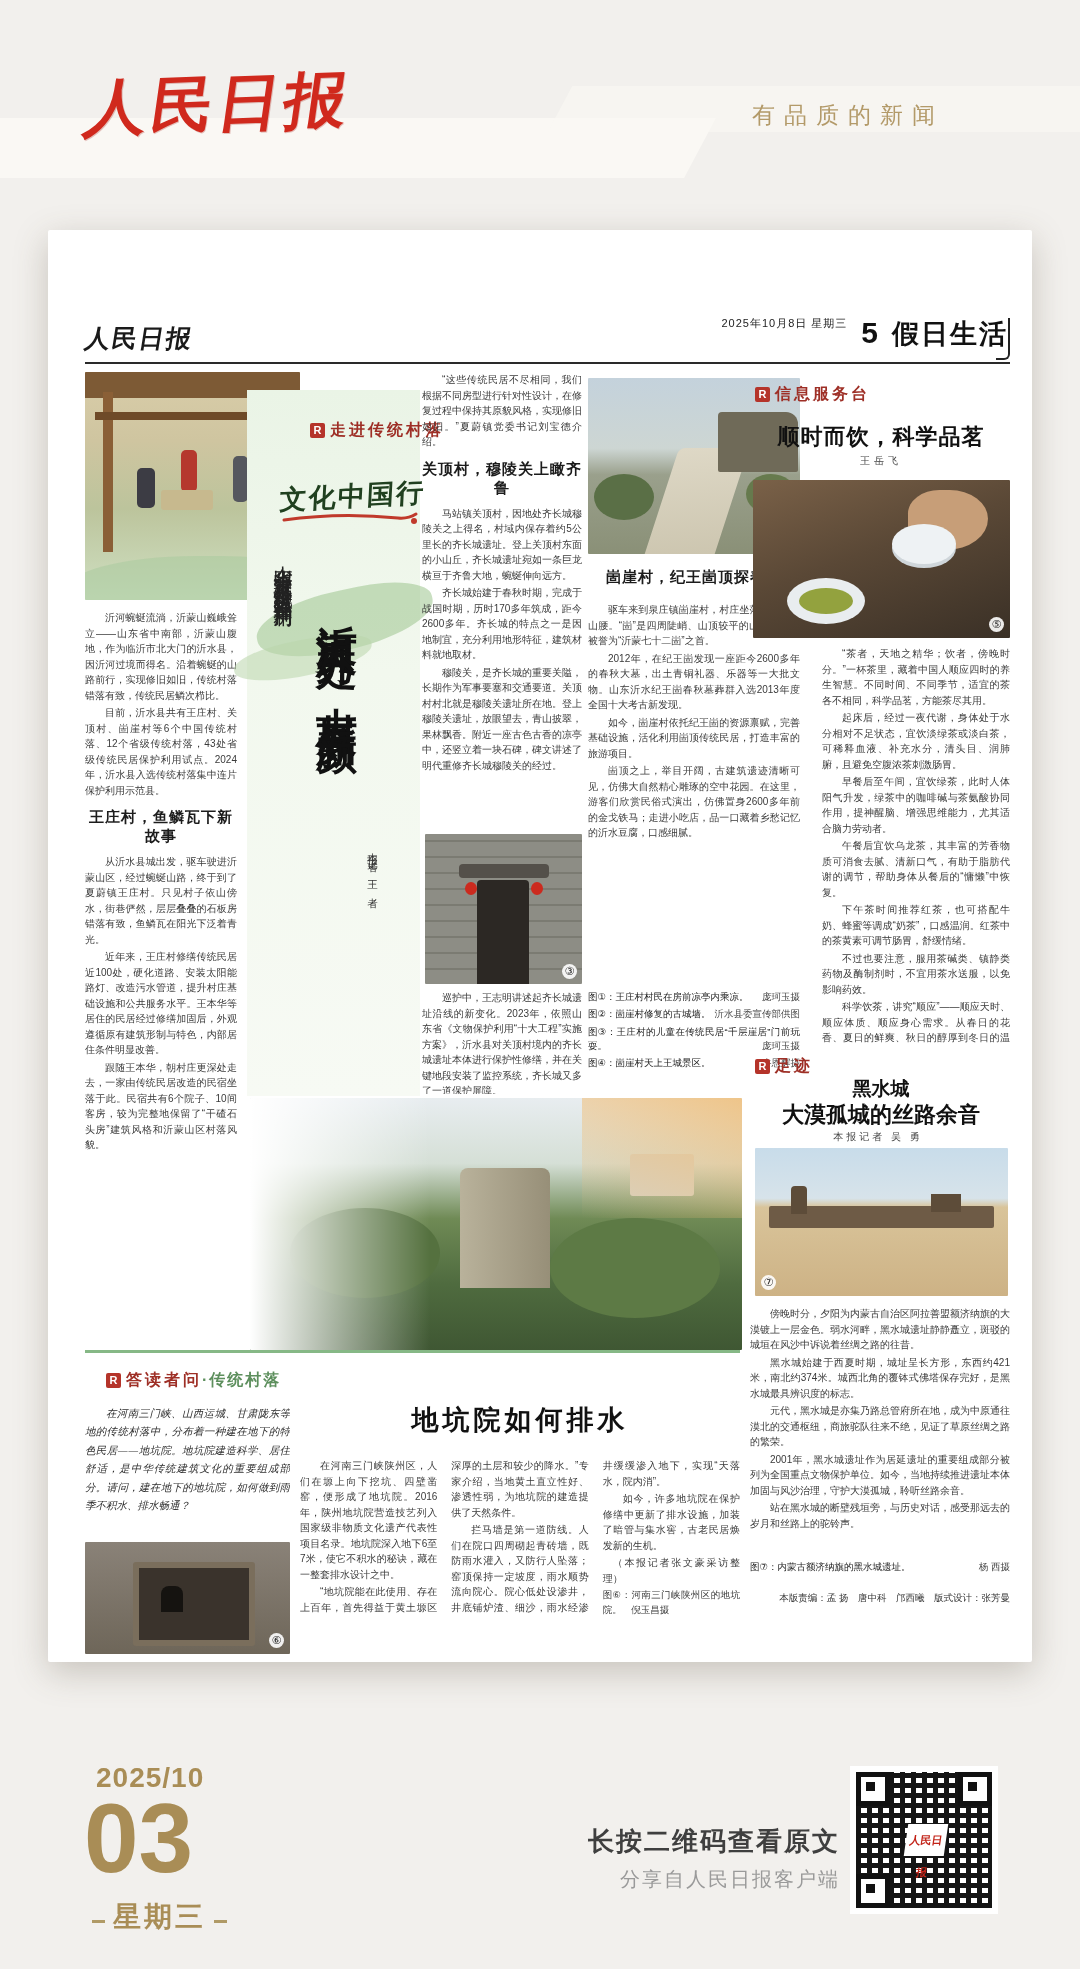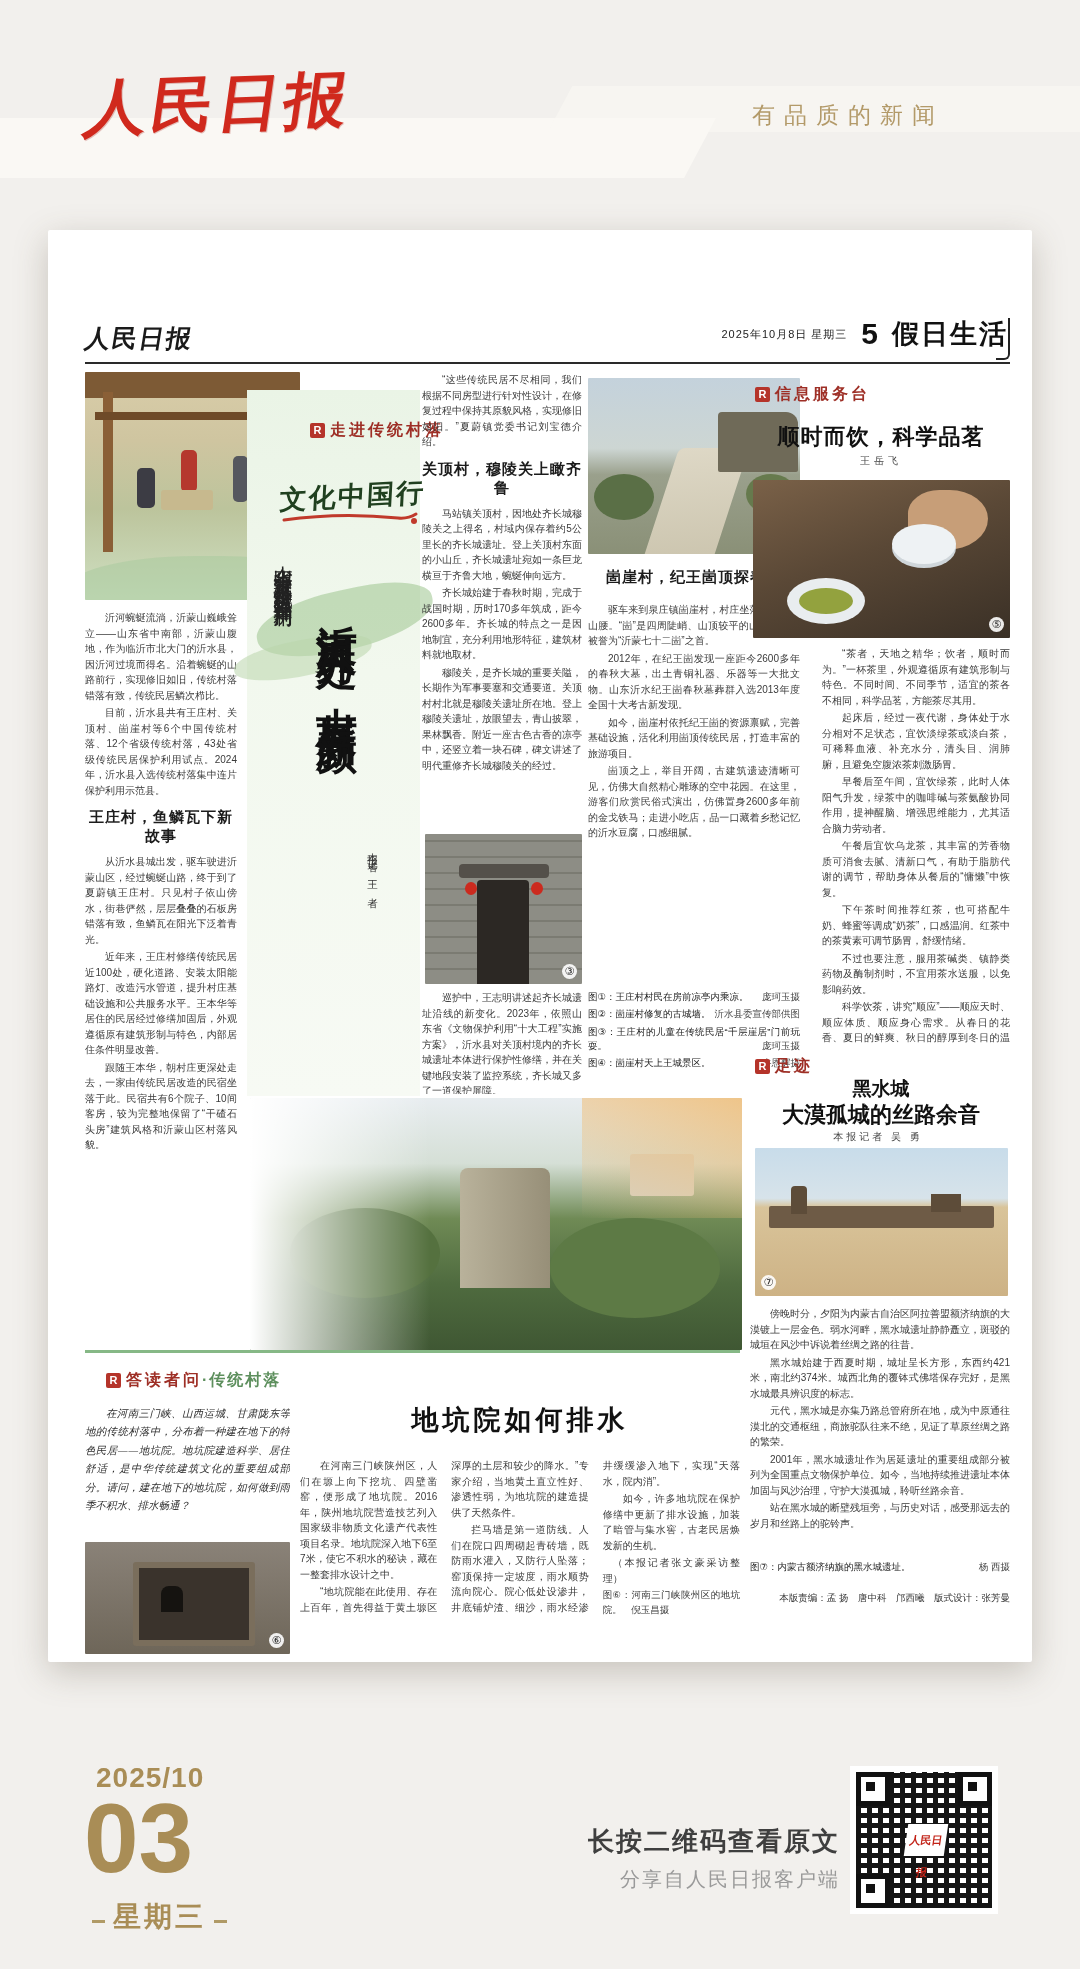--- a/index.html
+++ b/index.html
@@ -61,21 +61,21 @@
 <body>
 
 <div class="abs hdr-band" style="left:-60px;top:118px;width:760px;height:60px;"></div>
 <div class="abs hdr-band" style="left:560px;top:86px;width:600px;height:46px;opacity:.6;"></div>
 <div class="abs logo-red" style="left:86px;top:62px;">人民日报</div>
 <div class="abs tagline" style="left:752px;top:100px;">有品质的新闻</div>
 
 <div class="abs page">
 
   <div class="abs mast-logo" style="left:37px;top:92px;">人民日报</div>
-  <div class="abs" style="left:560px;top:86px;width:400px;display:flex;align-items:center;justify-content:flex-end;gap:14px;">
+  <div class="abs" style="left:560px;top:86px;width:400px;display:flex;align-items:flex-start;justify-content:flex-end;gap:14px;">
     <span class="mast-date">2025年10月8日 星期三</span>
     <span class="mast-pageno">5</span>
     <span class="mast-section">假日生活</span>
   </div>
   <div class="abs bracket" style="left:948px;top:88px;width:12px;height:40px;"></div>
   <div class="abs mast-rule" style="left:37px;top:132px;width:925px;height:4px;"></div>
 
   <div class="abs photo" style="left:37px;top:142px;width:215px;height:228px;background:linear-gradient(180deg,#d9cda9 0%,#cfc5a0 30%,#bcc49c 60%,#cfe0c2 100%);">
     <div class="abs" style="left:0;top:0;width:100%;height:26px;background:#7d5a35;"></div>
     <div class="abs" style="left:18px;top:20px;width:10px;height:160px;background:#8a5f36;"></div>
@@ -169,21 +169,21 @@
   <div class="abs headline-lg" style="left:704px;top:192px;width:258px;font-size:22px;letter-spacing:1px;">顺时而饮，科学品茗</div>
   <div class="abs" style="left:704px;top:224px;width:258px;text-align:center;font-size:10px;color:#444;letter-spacing:4px;">王岳飞</div>
   <div class="abs photo" style="left:705px;top:250px;width:257px;height:158px;background:linear-gradient(160deg,#7a6148 0%,#5a4836 45%,#3a3026 100%);">
     <div class="abs" style="right:22px;top:10px;width:80px;height:60px;background:#c79e78;border-radius:45% 55% 60% 40%;"></div>
     <div class="abs" style="right:54px;top:44px;width:64px;height:40px;background:#eef2f4;border-radius:50%;box-shadow:0 4px 0 #cfd6da;"></div>
     <div class="abs" style="left:34px;bottom:14px;width:78px;height:46px;background:#e9edef;border-radius:50%;"></div>
     <div class="abs" style="left:46px;bottom:24px;width:54px;height:26px;background:#93a23e;border-radius:50%;"></div>
     <div class="badge" style="right:6px;bottom:6px;">⑤</div>
   </div>
   <div class="abs body-txt" style="left:774px;top:416px;width:188px;height:398px;overflow:hidden;">
-    <p>“茶者，天地之精华；饮者，顺时而为。”一杯茶里，外观遵循原有建筑形制与特色。不同时间、不同季节，适宜的茶各不相同，科学品茗，方能茶尽其用。</p>
+    <p>“茶者，天地之精华；饮者，傍晚时分。”一杯茶里，藏着中国人顺应四时的养生智慧。不同时间、不同季节，适宜的茶各不相同，科学品茗，方能茶尽其用。</p>
     <p>起床后，经过一夜代谢，身体处于水分相对不足状态，宜饮淡绿茶或淡白茶，可稀释血液、补充水分，清头目、润肺腑，且避免空腹浓茶刺激肠胃。</p>
     <p>早餐后至午间，宜饮绿茶，此时人体阳气升发，绿茶中的咖啡碱与茶氨酸协同作用，提神醒脑、增强思维能力，尤其适合脑力劳动者。</p>
     <p>午餐后宜饮乌龙茶，其丰富的芳香物质可消食去腻、清新口气，有助于脂肪代谢的调节，帮助身体从餐后的“慵懒”中恢复。</p>
     <p>下午茶时间推荐红茶，也可搭配牛奶、蜂蜜等调成“奶茶”，口感温润。红茶中的茶黄素可调节肠胃，舒缓情绪。</p>
     <p>不过也要注意，服用茶碱类、镇静类药物及酶制剂时，不宜用茶水送服，以免影响药效。</p>
     <p>科学饮茶，讲究“顺应”——顺应天时、顺应体质、顺应身心需求。从春日的花香、夏日的鲜爽、秋日的醇厚到冬日的温润，以茶为媒，顺时而饮，遇“茶”而归——这，便是中国人的生活茶道。</p>
 
   </div>
 
   <div class="abs" style="left:707px;top:826px;white-space:nowrap;">

